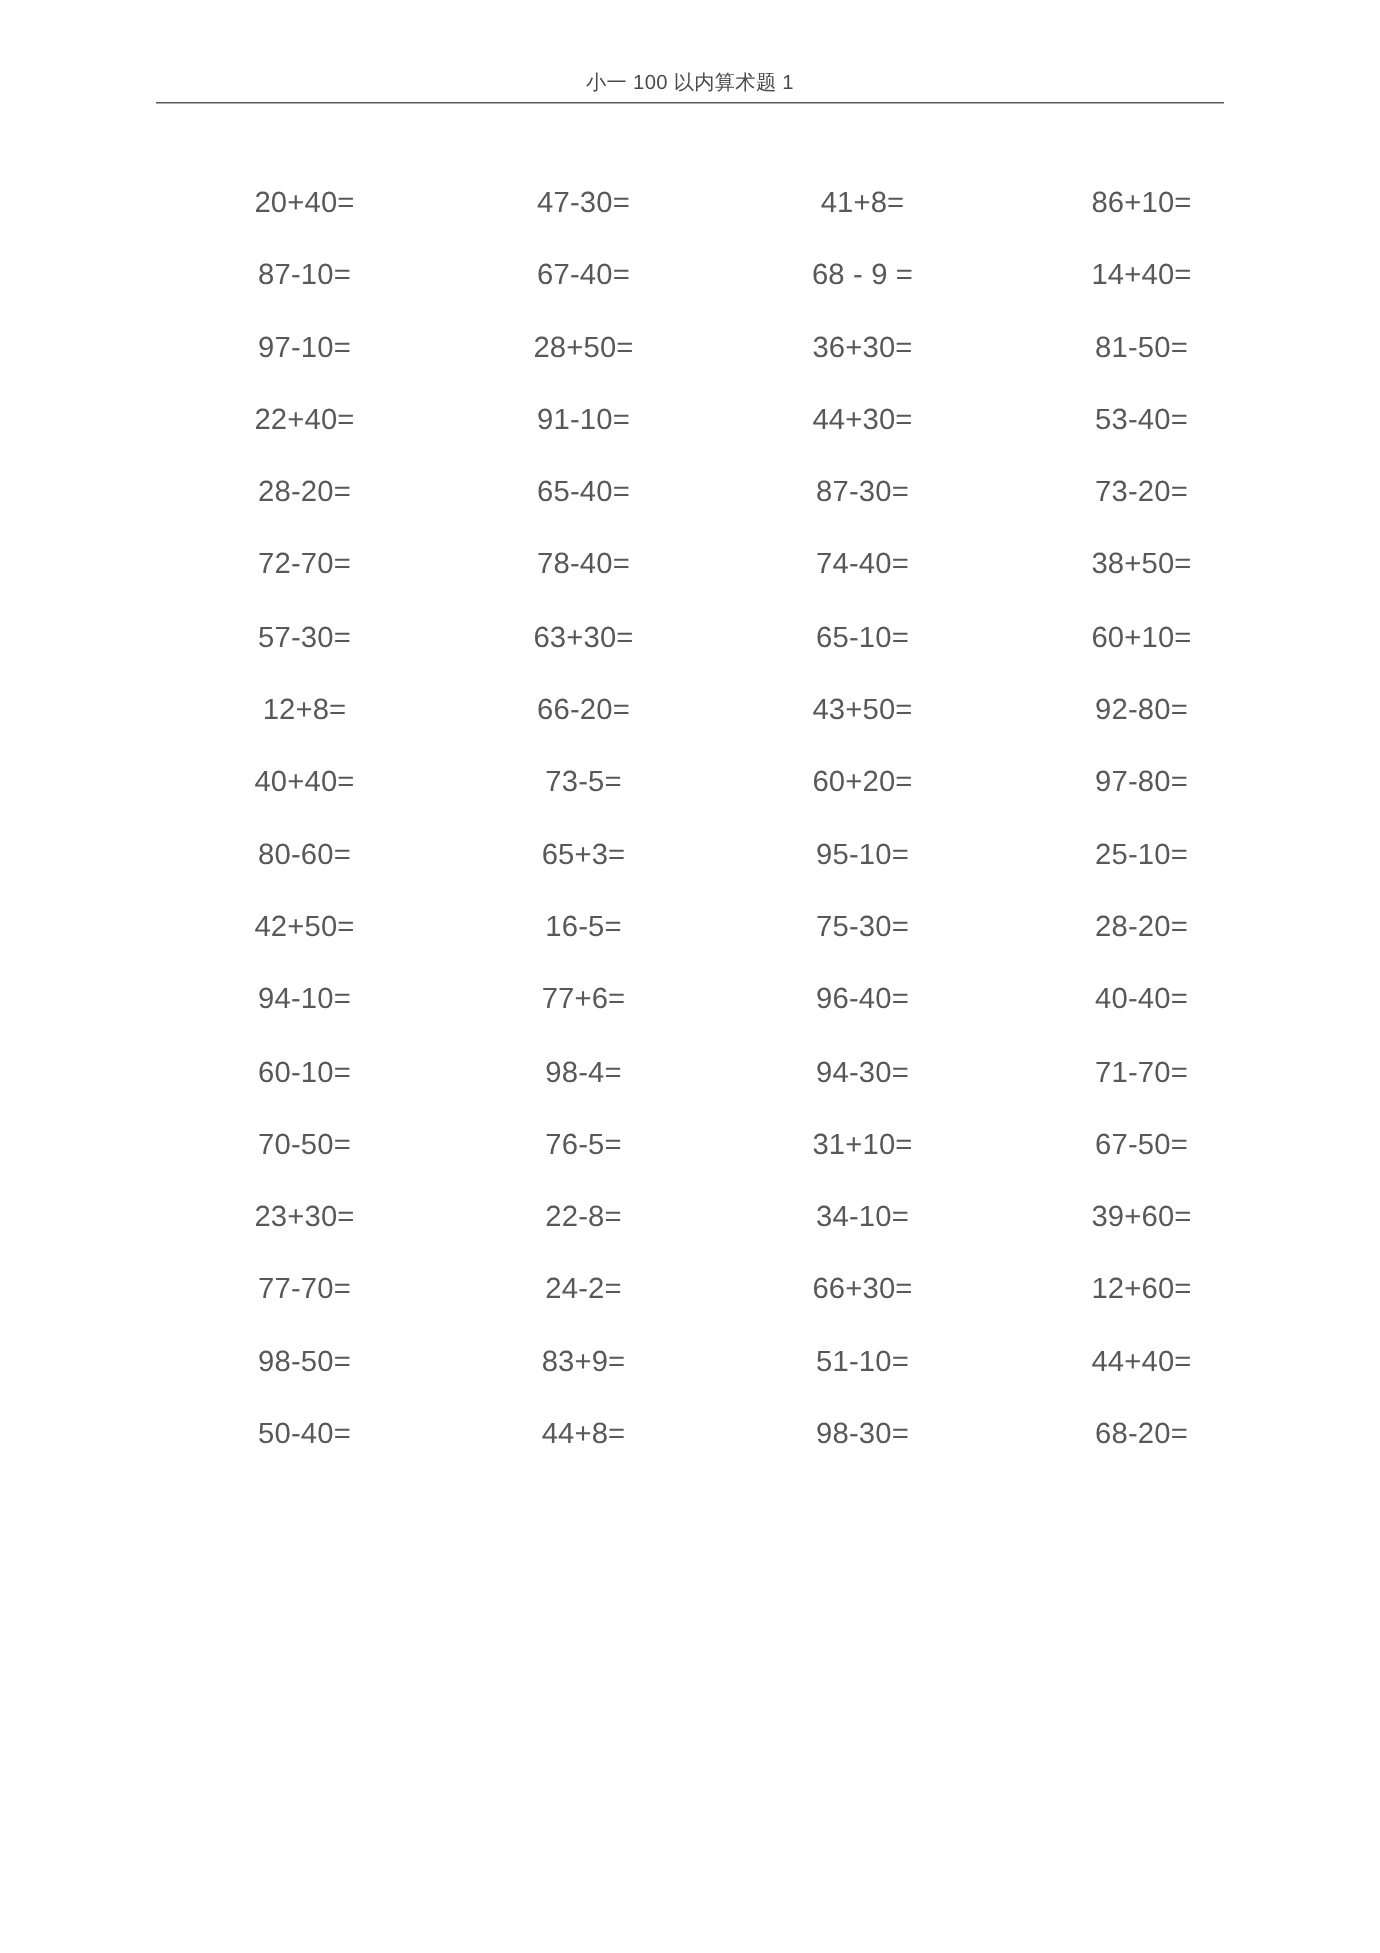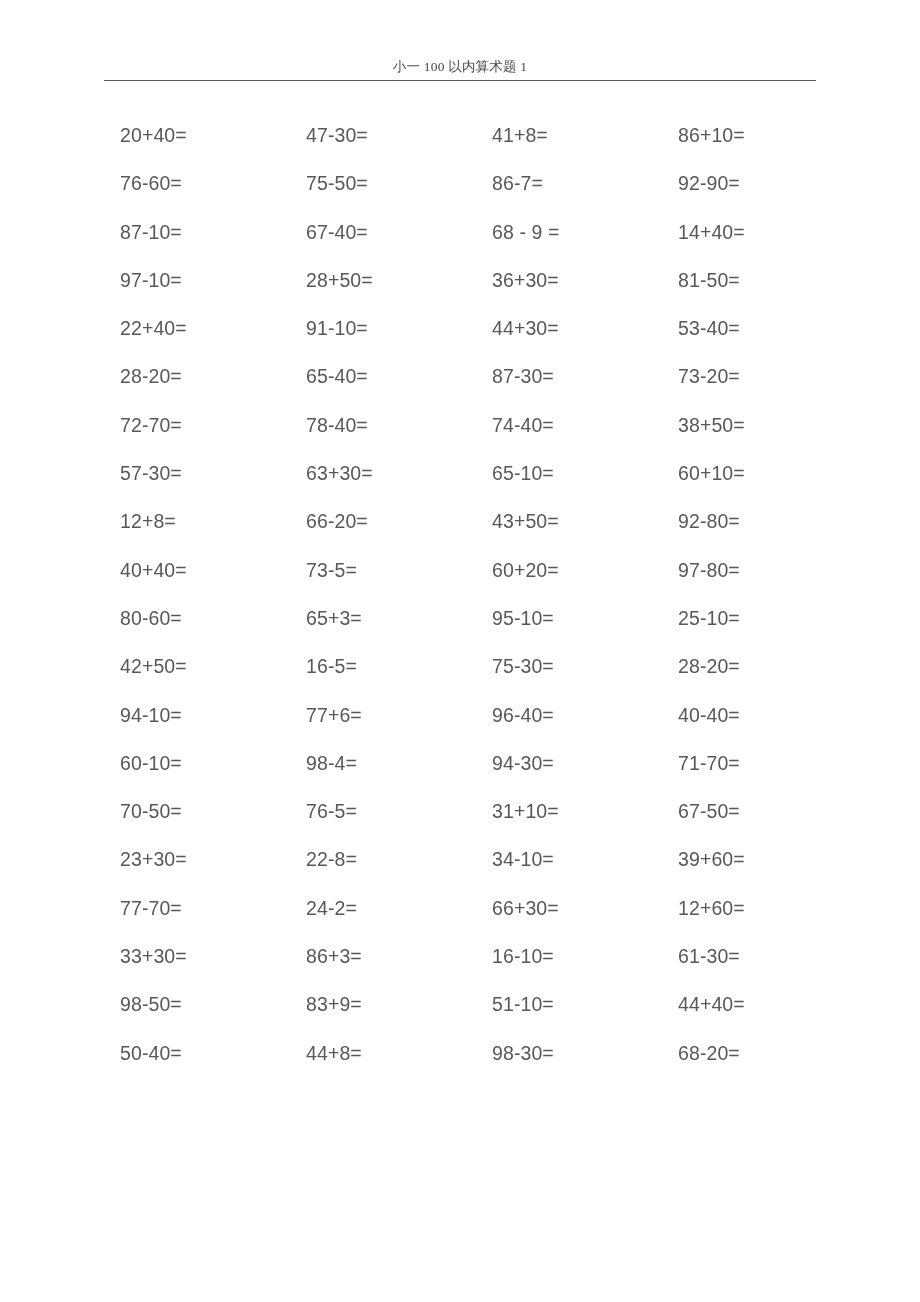--- a/index.html
+++ b/index.html
@@ -19,45 +19,45 @@
     position: relative;
     width: 920px;
     height: 1302px;
     box-sizing: border-box;
   }
 
   
   .header {
     position: absolute;
     left: 104px;
-    top: 58px;
+    top: 46px;
     width: 712px;
-    font-family: Liberation Serif, serif;
   }
   .header-title {
     font-size: 13.5px;
     line-height: 18px;
     text-align: center;
     color: #4a4a4c;
     letter-spacing: 0.2px;
     white-space: nowrap;
   }
   .header-rule {
     margin-top: 4px;
     width: 712px;
     height: 0;
     border-top: 1.4px solid #595a5c;
   }
 
   
   .worksheet {
     position: absolute;
-    left: 120px;
+    left: 110px;
     top: 123px;
     width: 760px;
+    text-align: center;
   }
   .ws-row {
     display: flex;
     height: 48.3px;
     align-items: flex-start;
   }
   .ws-cell {
     width: 186px;
     flex: 0 0 186px;
     font-size: 19.5px;
@@ -77,26 +77,20 @@
     <div class="header-title">小一 100 以内算术题 1</div>
     <div class="header-rule"></div>
   </div>
 
   <div class="worksheet">
       <div class="ws-row">
         <div class="ws-cell">20+40=</div>
         <div class="ws-cell">47-30=</div>
         <div class="ws-cell">41+8=</div>
         <div class="ws-cell">86+10=</div>
-      </div>
-      <div class="ws-row">
-        <div class="ws-cell">76-60=</div>
-        <div class="ws-cell">75-50=</div>
-        <div class="ws-cell">86-7=</div>
-        <div class="ws-cell">92-90=</div>
       </div>
       <div class="ws-row">
         <div class="ws-cell">87-10=</div>
         <div class="ws-cell">67-40=</div>
         <div class="ws-cell">68 - 9 =</div>
         <div class="ws-cell">14+40=</div>
       </div>
       <div class="ws-row">
         <div class="ws-cell">97-10=</div>
         <div class="ws-cell">28+50=</div>
@@ -175,26 +169,20 @@
         <div class="ws-cell">34-10=</div>
         <div class="ws-cell">39+60=</div>
       </div>
       <div class="ws-row">
         <div class="ws-cell">77-70=</div>
         <div class="ws-cell">24-2=</div>
         <div class="ws-cell">66+30=</div>
         <div class="ws-cell">12+60=</div>
       </div>
       <div class="ws-row">
-        <div class="ws-cell">33+30=</div>
-        <div class="ws-cell">86+3=</div>
-        <div class="ws-cell">16-10=</div>
-        <div class="ws-cell">61-30=</div>
-      </div>
-      <div class="ws-row">
         <div class="ws-cell">98-50=</div>
         <div class="ws-cell">83+9=</div>
         <div class="ws-cell">51-10=</div>
         <div class="ws-cell">44+40=</div>
       </div>
       <div class="ws-row">
         <div class="ws-cell">50-40=</div>
         <div class="ws-cell">44+8=</div>
         <div class="ws-cell">98-30=</div>
         <div class="ws-cell">68-20=</div>

